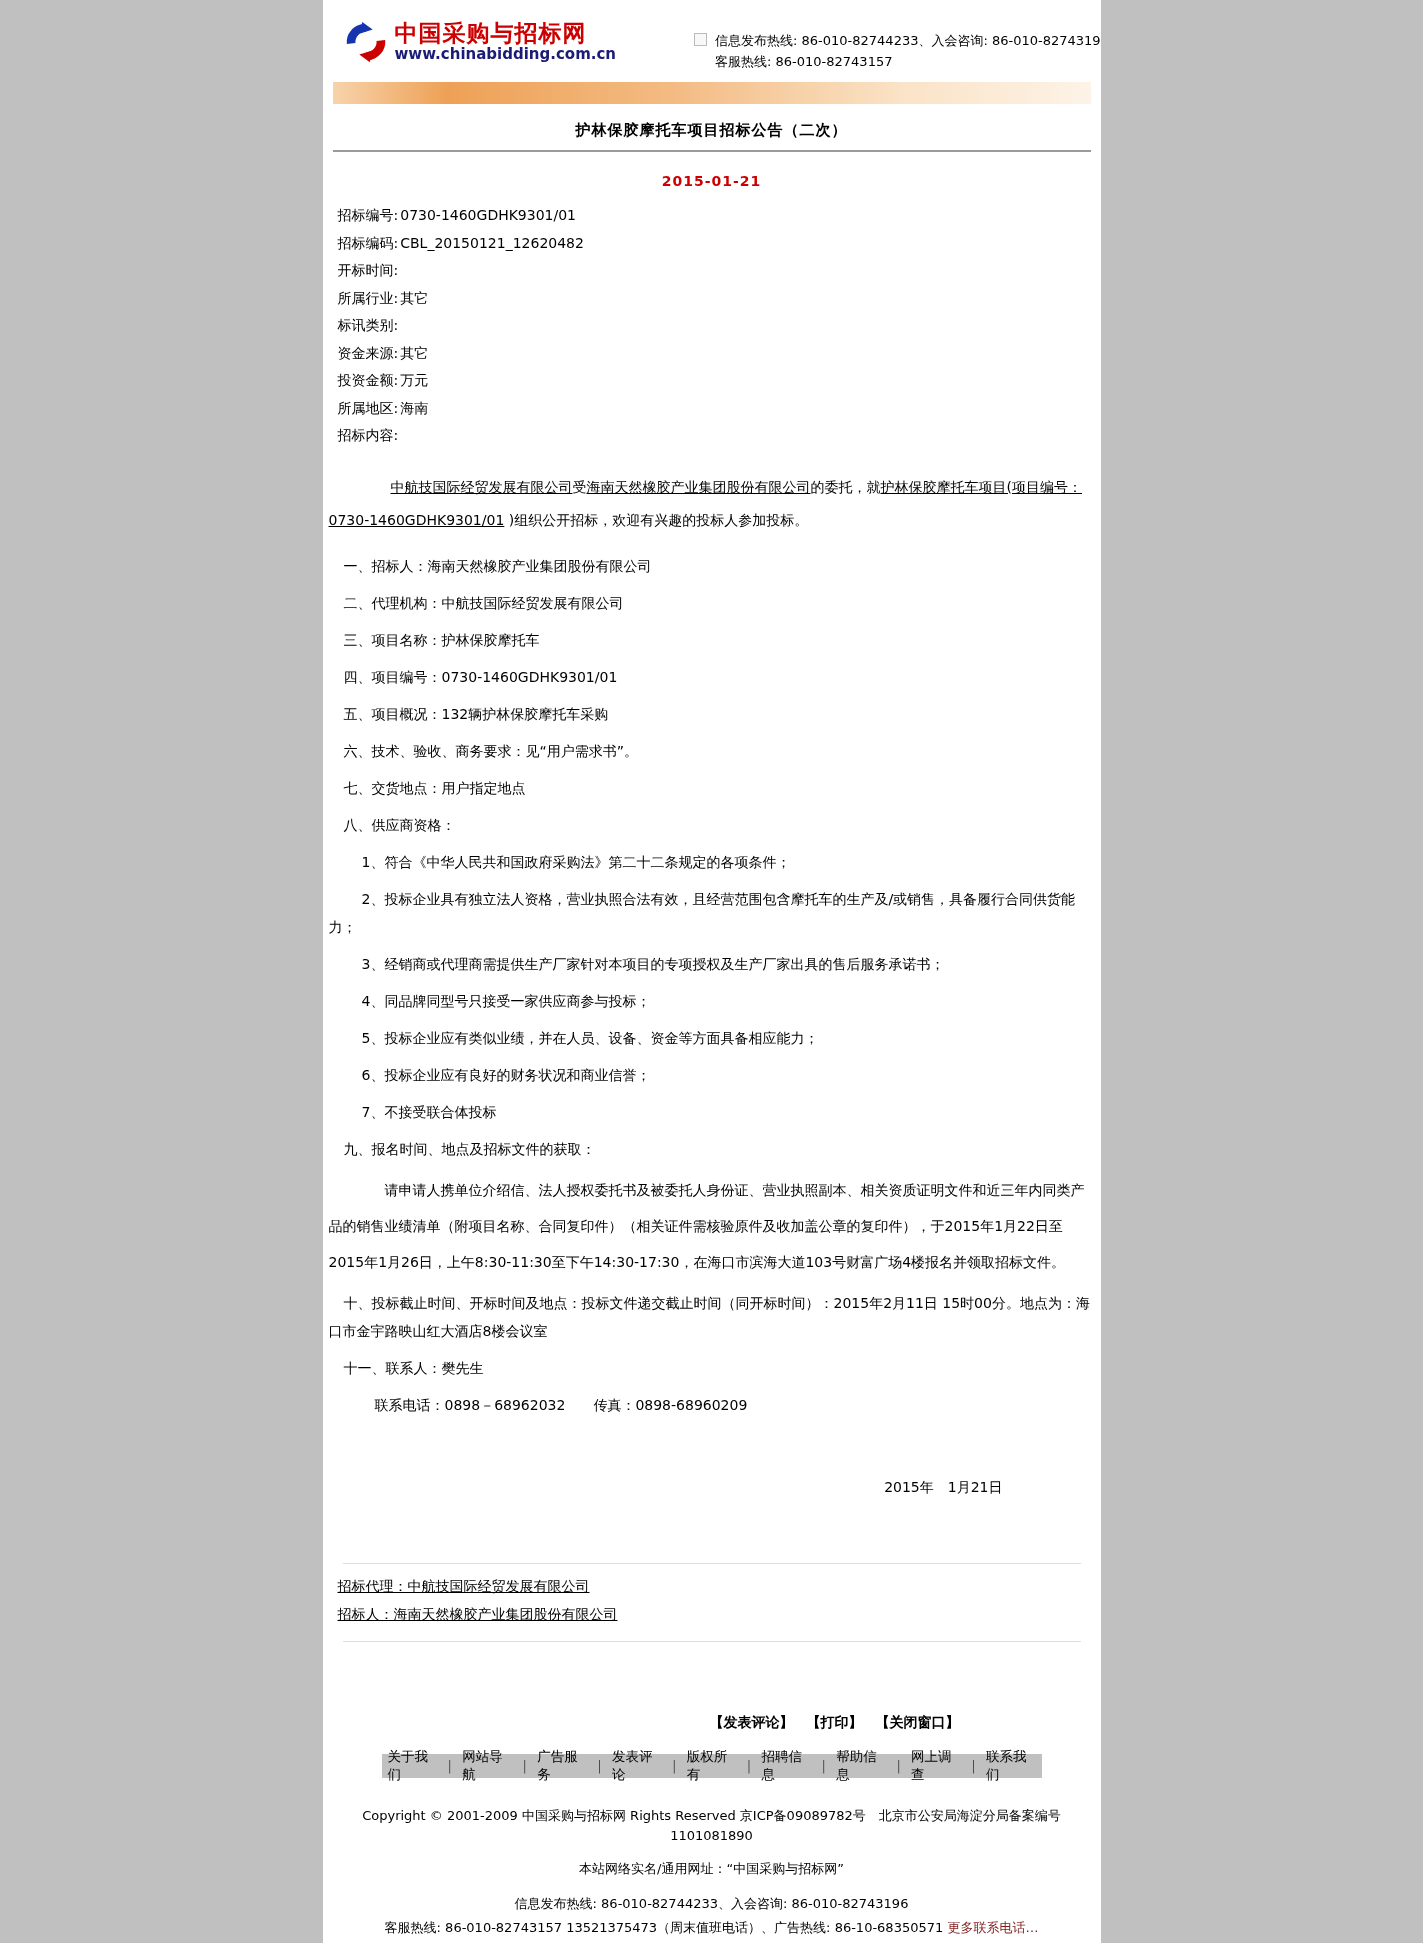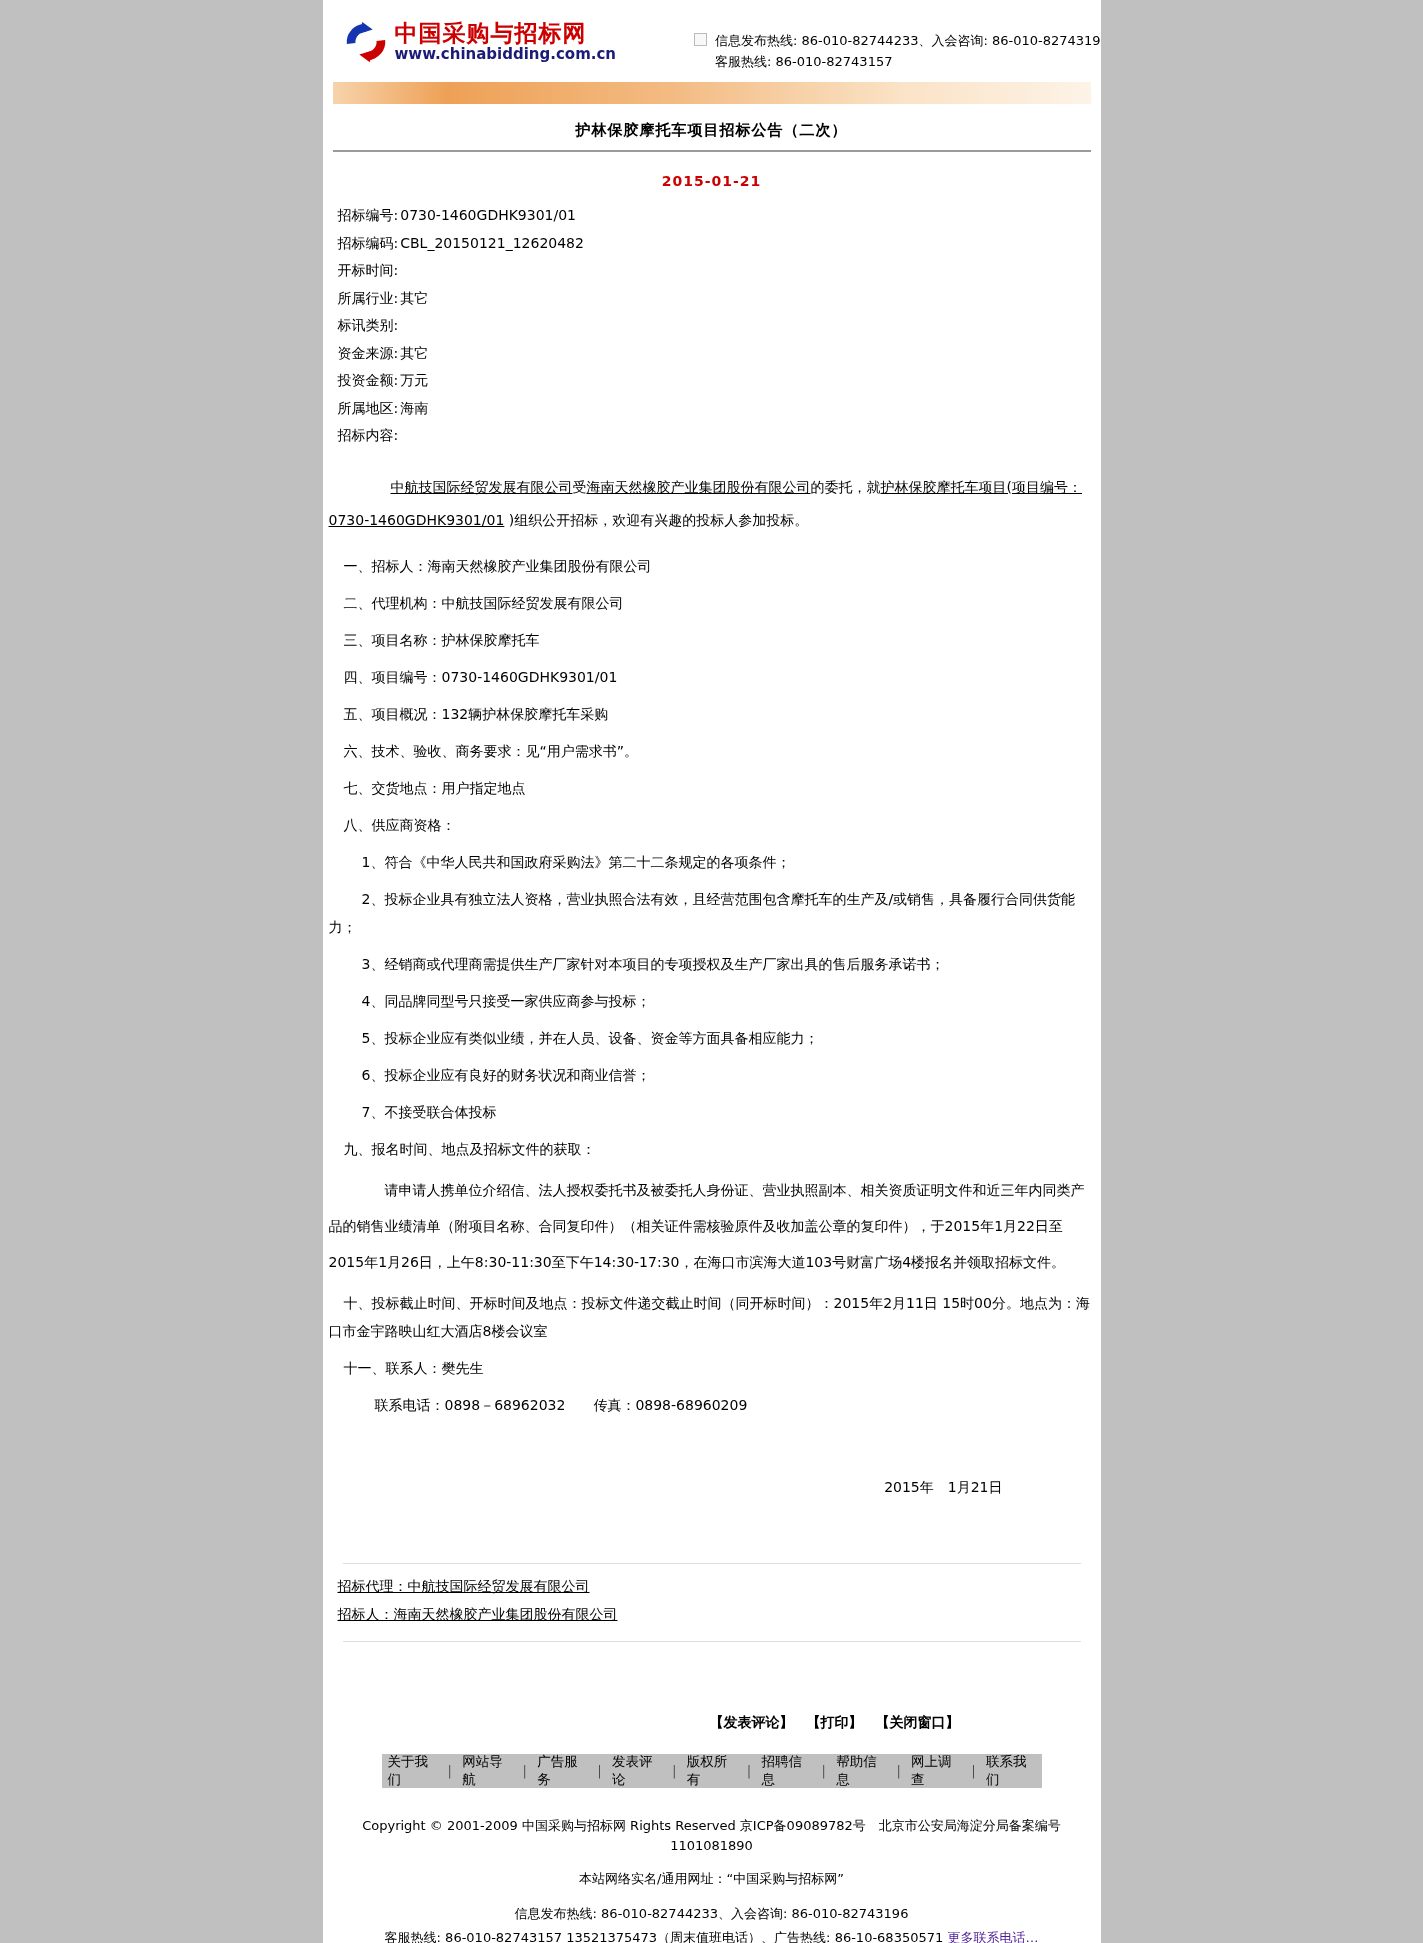--- a/index.html
+++ b/index.html
@@ -41,31 +41,31 @@
   .sign-date { text-align:right; padding-right:92px; margin-top:58px; line-height:20px; }
   .divider { border-top:1px solid #ddd; margin:0 14px; }
   .dv1 { margin-top:66px; }
   .dv2 { margin-top:13px; }
   .agent-block { margin-top:8px;text-decoration:underline; }
   .agent-line { line-height:28px; padding-left:9px; }
   
   .actions { text-align:right; padding-right:135px; margin-top:72px; font-weight:bold; font-size:14px; }
   .actions span { margin-left:13px; cursor:pointer; }
   .footnav {
-    width:660px; margin:22px auto 0 auto; background:#c0c0c0; height:34px;
+    width:660px; margin:22px auto 0 auto; background:#c0c0c0; height:24px;
     display:flex; align-items:center; justify-content:center; font-size:13.5px;
   }
   .footnav a { color:#000; text-decoration:none; cursor:pointer; padding:0 6px; }
   .footnav .sep { color:#333; }
   .f-line { text-align:center; font-size:13px; line-height:20px; }
   .f-copy { margin-top:28px; }
   .f-site { margin-top:13px; }
   .f-info { margin-top:15px; }
   .f-serv { margin-top:4px; }
-  .f-more { color:#4c1d95; cursor:pointer; }
+  .f-more { color:#7f1d1d; cursor:pointer; }
   .badge-wrap { text-align:center; margin-top:12px; }
   .badge-wrap svg { width:38px; height:46px; cursor:pointer; }
 </style>
 </head>
 <body>
 
 <div class="page">
 
   <div class="hdr">
     <div class="hdr-row">

